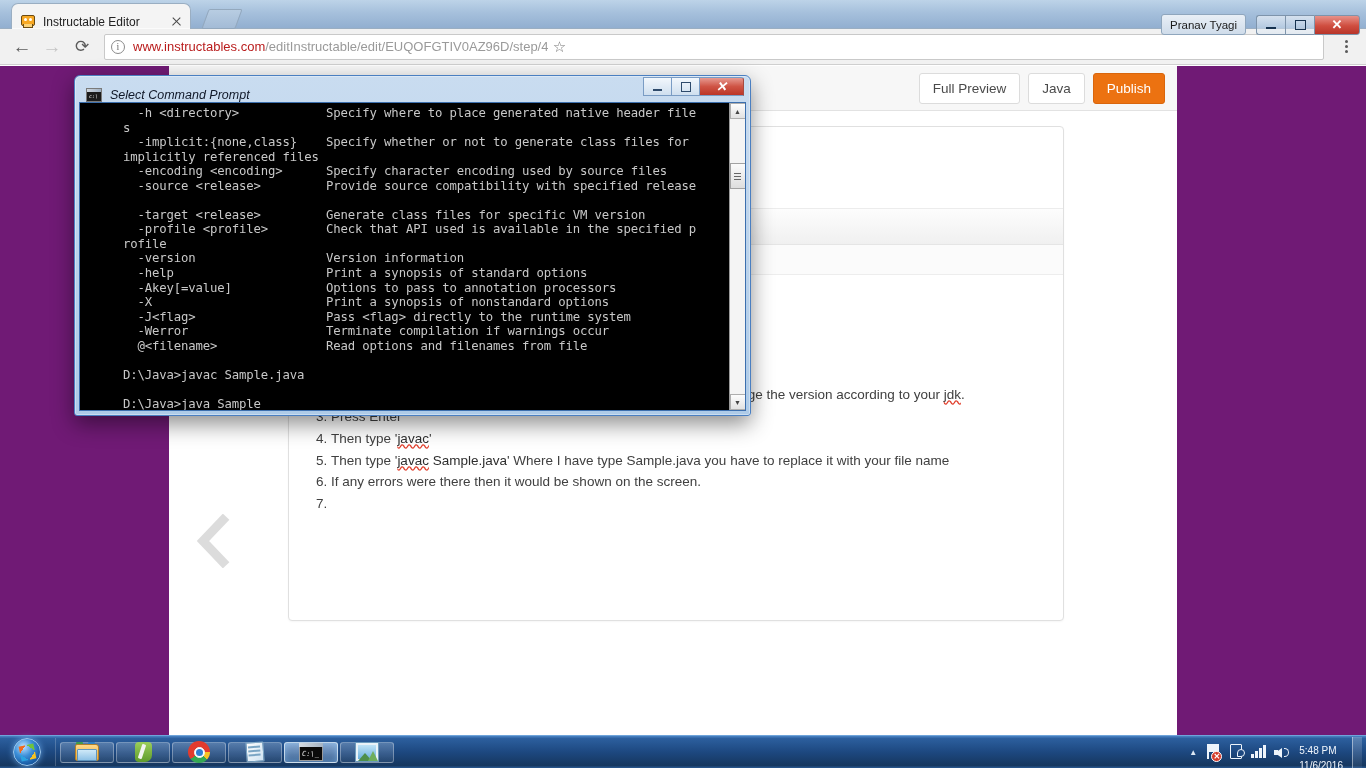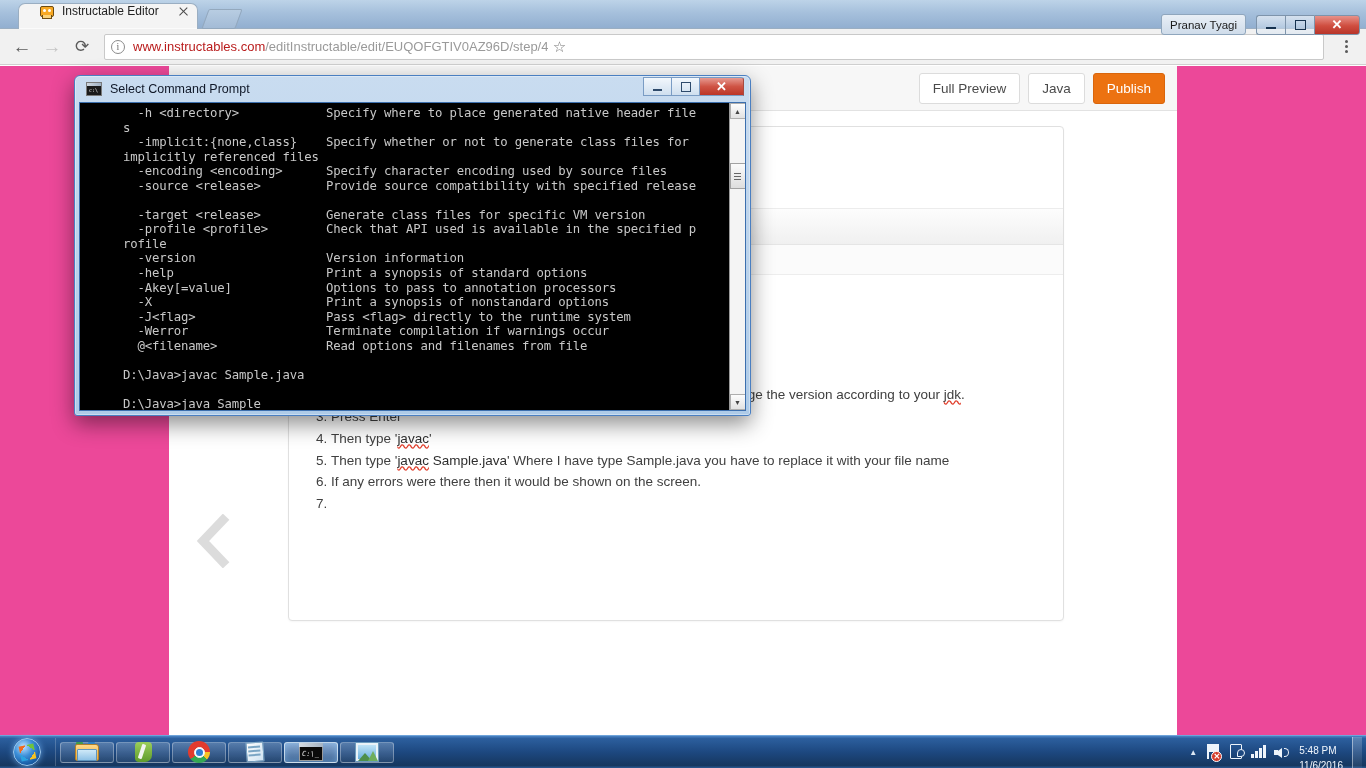--- a/index.html
+++ b/index.html
@@ -27,25 +27,25 @@
     position: absolute; left: 0; top: 0; width: 1366px; height: 735px;
     background: #fff;
   }
   
   .tabstrip {
     height: 29px; position: relative;
     background: linear-gradient(to bottom, #bdd3e8 0%, #a6c0dc 45%, #92afd0 100%);
     border-bottom: 1px solid #9aaec2;
   }
   .tab {
-    position: absolute; left: 18px; top: 3px; width: 180px; height: 26px;
+    position: absolute; left: 11px; top: 3px; width: 180px; height: 26px;
     background: #f4f4f4;
     border: 1px solid #9aaec2; border-bottom: none;
     border-radius: 7px 7px 0 0;
-    display: flex; align-items: flex-start; padding: 0 6px 0 20px;
+    display: flex; align-items: flex-end; padding: 0 6px 0 8px;
     box-shadow: 0 -1px 1px rgba(255,255,255,.7) inset;
   }
   .tab .favicon {
     width: 16px; height: 16px; flex: 0 0 16px; margin-right: 7px; position: relative;
   }
   .favicon .robot-head {
     position: absolute; left: 1px; top: 2px; width: 14px; height: 11px;
     background: #f7a823; border-radius: 2px;
     border: 1.2px solid #6d4c12;
   }
@@ -135,21 +135,21 @@
   }
   .menu-dots {
     width: 24px; display: flex; flex-direction: column; align-items: center;
     justify-content: center; gap: 2px; margin-left: 4px;
   }
   .menu-dots i { width: 3px; height: 3px; background: #5a5a5a; border-radius: 50%; display: block; }
 
   
   .page {
     position: absolute; left: 0; top: 66px; right: 0; bottom: 0;
-    background: #ec4899; overflow: hidden;
+    background: #701a75; overflow: hidden;
   }
   .page-white {
     position: absolute; left: 169px; top: 0; width: 1008px; bottom: 0;
     background: #fff;
   }
   .editor-header {
     position: absolute; left: 169px; top: 0; width: 1008px; height: 45px;
     background: #f7f7f7; border-bottom: 1px solid #e2e2e2;
     display: flex; align-items: center; justify-content: flex-end; padding-right: 12px; gap: 8px;
   }
@@ -196,21 +196,21 @@
   
   #cmd {
     position: absolute; left: 74px; top: 75px; width: 677px; height: 341px;
     background: linear-gradient(to bottom, #c9dcf0 0%, #aecbe8 100%);
     border: 1px solid #4a7fc1;
     border-radius: 6px 6px 3px 3px;
     padding: 0 4px 4px 4px;
     box-shadow: 0 8px 22px rgba(0,0,0,.45), 0 0 0 1px rgba(255,255,255,.35) inset;
   }
   .cmd-titlebar {
-    height: 26px; display: flex; align-items: center; padding-left: 7px; position: relative;
+    height: 26px; display: flex; align-items: flex-end; padding-left: 7px; position: relative; font-style: italic;
   }
   .cmd-ico {
     width: 16px; height: 14px; background: #1b1b1b; border: 1px solid #7a7a7a;
     margin-right: 8px; position: relative; flex: 0 0 16px;
   }
   .cmd-ico::before {
     content: ""; position: absolute; left: 0; right: 0; top: 0; height: 3px;
     background: linear-gradient(to right,#cfd6de,#9fb0c2);
   }
   .cmd-ico::after {

